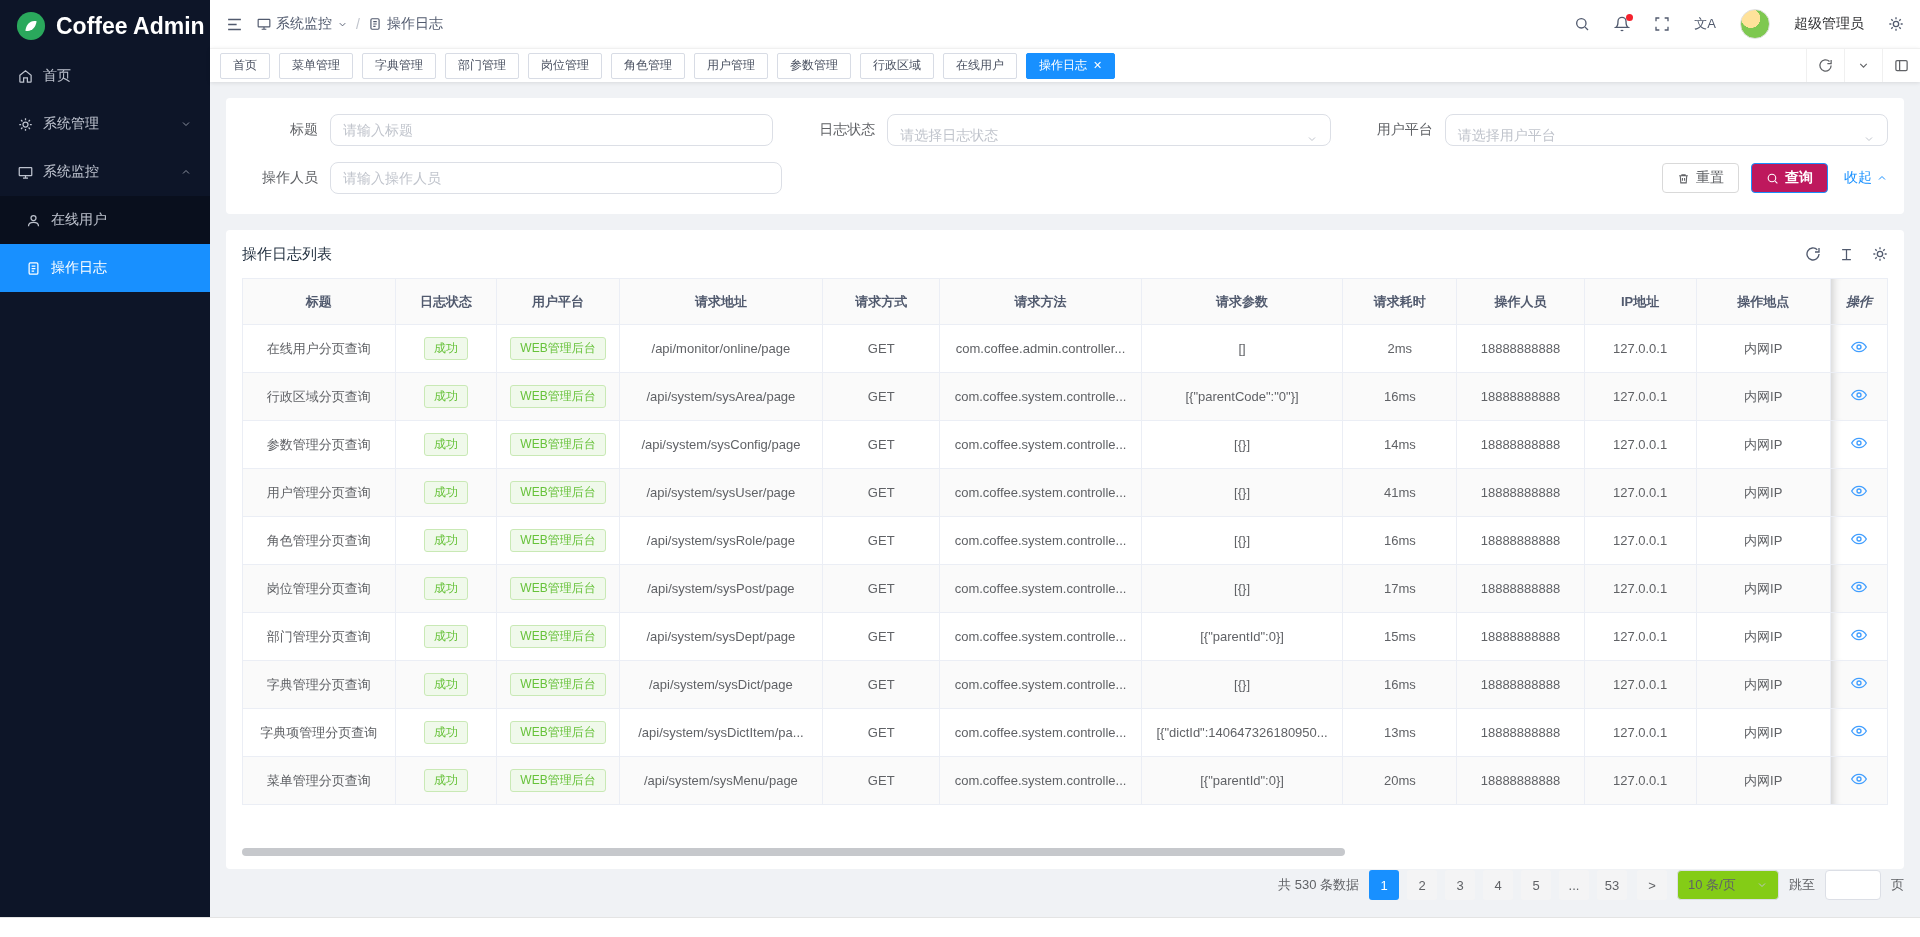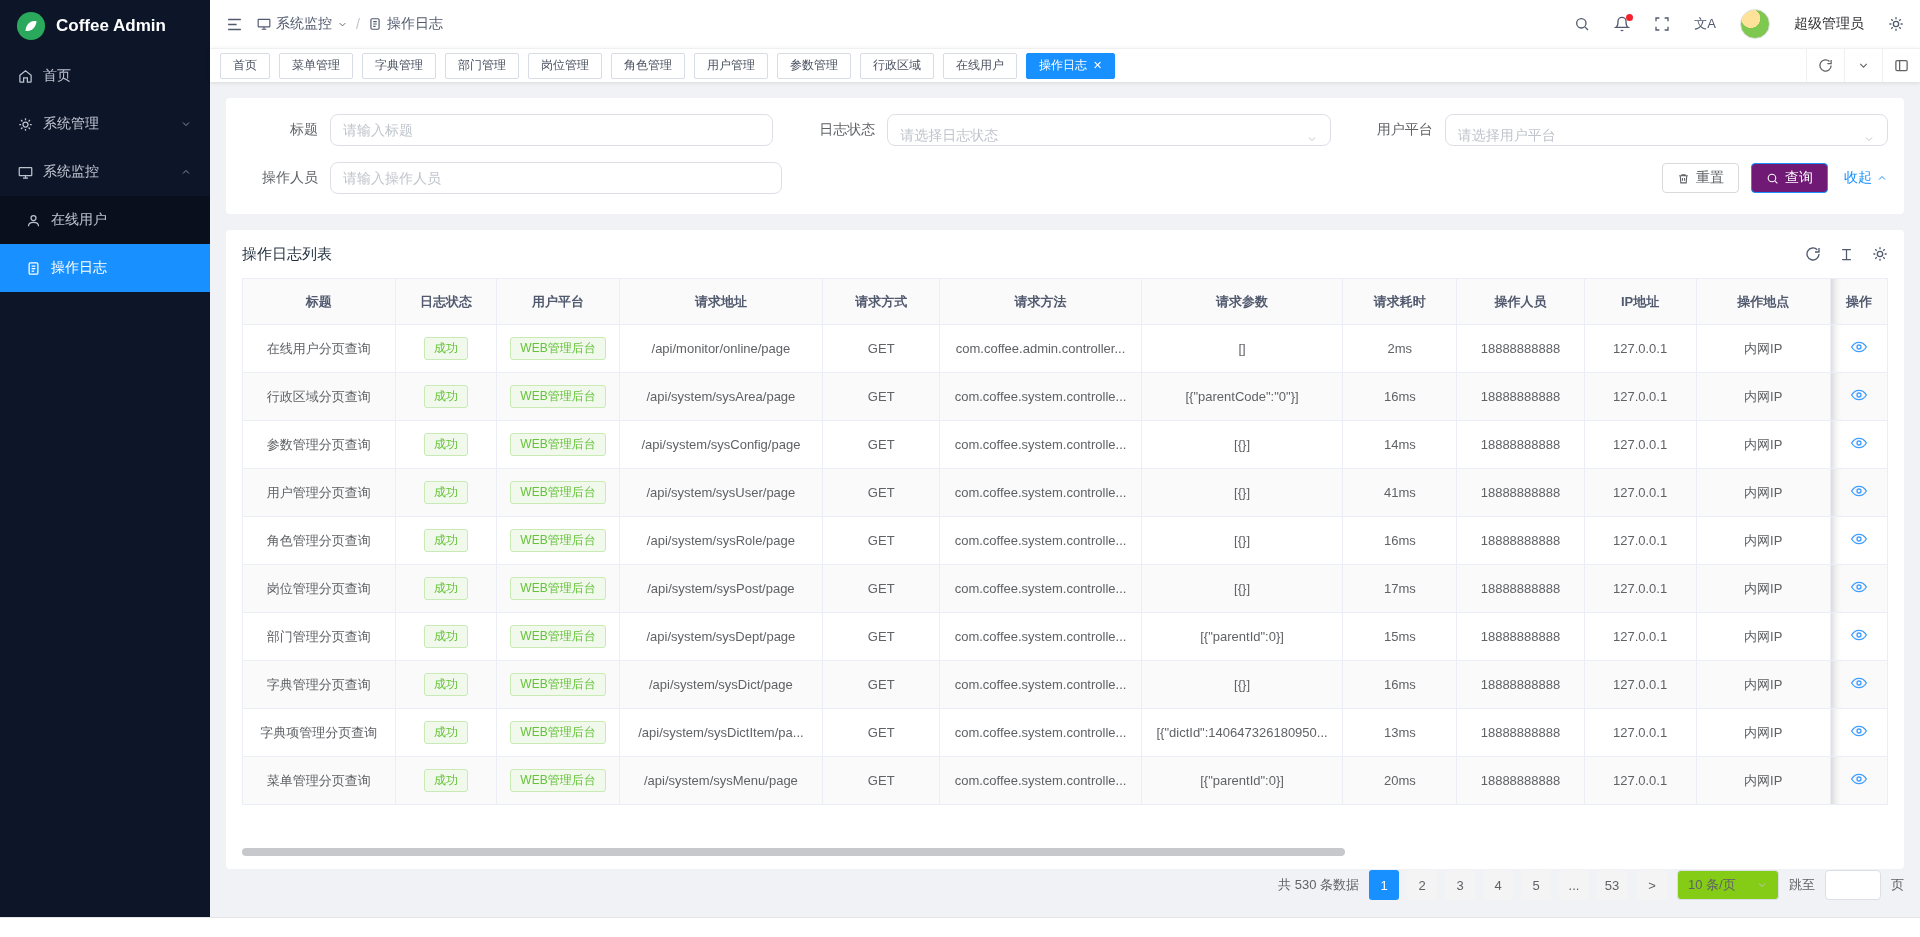--- a/index.html
+++ b/index.html
@@ -4,21 +4,21 @@
 <style>
   * { margin:0; padding:0; box-sizing:border-box; }
   html,body { width:1920px; height:937px; overflow:hidden; background:#f0f2f5;
     font-family:"Liberation Sans","DejaVu Sans",sans-serif; font-size:14px; color:#303133; }
   svg { display:block; }
   .app { display:flex; width:100%; height:917px; }
 
   
   .sidebar { width:210px; background:#0d1528; display:flex; flex-direction:column; flex-shrink:0; }
   .logo { height:52px; display:flex; align-items:center; gap:10px; padding:0 16px; }
-  .logo-text { color:#fff; font-weight:bold; font-size:17px; white-space:nowrap; }
+  .logo-text { color:#fff; font-weight:bold; font-size:23px; white-space:nowrap; }
   .menu-item { height:48px; display:flex; align-items:center; gap:10px; padding:0 18px;
     color:rgba(220,225,235,.85); font-size:14px; cursor:pointer; }
   .menu-item .mi-label { flex:1; }
   .menu-item .chev { margin-left:auto; opacity:.7; }
   .submenu { background:#090f1d; }
   .submenu .menu-item { padding-left:26px; }
   .menu-item.active { background:#1890ff; color:#fff; }
 
   
   .main { flex:1; display:flex; flex-direction:column; min-width:0; }
@@ -54,37 +54,37 @@
   .f-field { flex:1; display:flex; align-items:center; padding-right:26px; min-width:0; }
   .f-label { width:88px; flex-shrink:0; text-align:right; padding-right:12px; color:#606266; font-size:14px; }
   .f-input, .f-select { flex:1; height:32px; border:1px solid #dcdfe6; border-radius:8px; background:#fff;
     padding:0 12px; font-size:14px; color:#606266; min-width:0; }
   .f-input::placeholder { color:#c0c4cc; font-family:inherit; }
   .f-select { display:flex; align-items:flex-end; justify-content:space-between; cursor:pointer; }
   .f-select .ph { color:#c0c4cc; }
   .f-actions { flex:2; display:flex; align-items:center; justify-content:flex-end; gap:12px; padding-right:0; }
   .btn { height:30px; padding:0 14px; border-radius:4px; border:1px solid #d9d9d9; background:#fff;
     color:#606266; font-size:14px; display:inline-flex; align-items:center; gap:6px; cursor:pointer; font-family:inherit; }
-  .btn-primary { background:#701a75; border-color:#1890ff; color:#fff; }
+  .btn-primary { background:#be185d; border-color:#1890ff; color:#fff;font-weight:bold; }
   .collapse-link { color:#1890ff; display:inline-flex; align-items:center; gap:4px; cursor:pointer; margin-left:4px; font-size:14px; }
 
   .table-card { background:#fff; border-radius:4px; margin-top:16px; flex:1; min-height:0;
     display:flex; flex-direction:column; padding:0 16px 10px; }
   .card-head { height:48px; display:flex; align-items:center; flex-shrink:0; }
   .panel-title { font-size:15px; color:#1f2d3d; }
   .panel-tools { margin-left:auto; display:flex; align-items:center; gap:18px; color:#515a6e; }
   .panel-tools .tool { cursor:pointer; display:flex; align-items:center; }
 
   table { width:100%; border-collapse:collapse; table-layout:fixed; font-size:13px; color:#606266; }
   th,td { border:1px solid #ebeef5; text-align:center; padding:0 8px; overflow:hidden;
     white-space:nowrap; text-overflow:clip; }
   thead th { background:#fafafa; color:#515a6e; font-weight:600; height:46px; font-size:13px; }
   tbody td { height:48px; }
   tbody tr:nth-child(even) { background:#fafafa; }
-  td.col-action, th.col-action { box-shadow:inset 10px 0 8px -8px rgba(0,0,0,.18); }
+  td.col-action, th.col-action { box-shadow:inset 10px 0 8px -8px rgba(0,0,0,.18);font-style:italic; }
   .badge { display:inline-block; padding:3px 9px; font-size:12px; line-height:1.3; border-radius:3px;
     background:#f0f9eb; color:#67c23a; border:1px solid #c9e9b5; }
   .eye { cursor:pointer; display:inline-flex; }
 
   .table-spacer { flex:1; }
   .h-scrollbar { height:10px; margin:6px 0 2px; position:relative; flex-shrink:0; }
   .h-scrollbar .thumb { position:absolute; left:0; top:1px; height:8px; width:67%;
     background:#c6c8cc; border-radius:4px; cursor:pointer; }
 
   .pagination { height:32px; display:flex; align-items:center; justify-content:flex-end;

